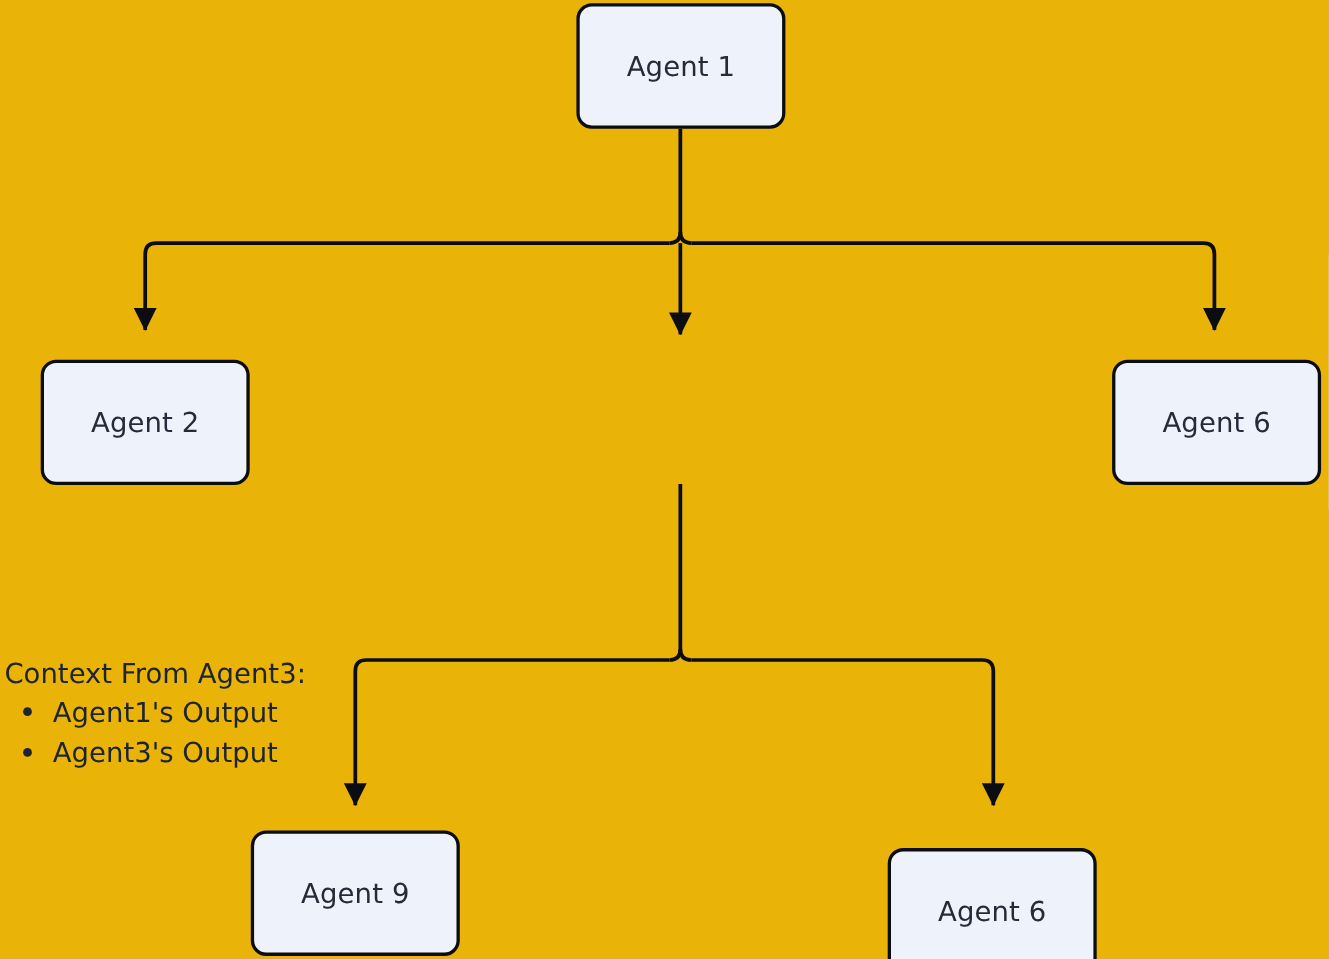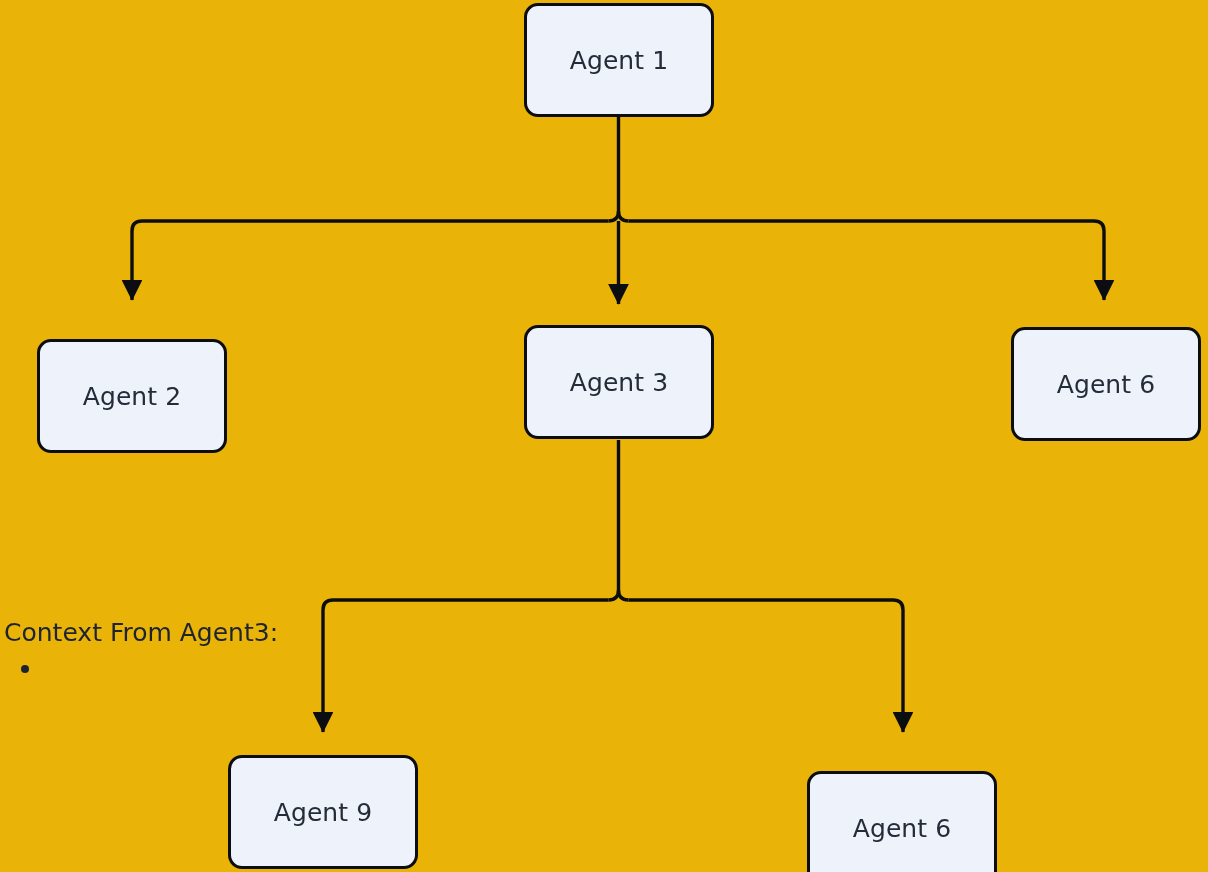--- a/index.html
+++ b/index.html
@@ -43,21 +43,20 @@
   }
   #annotation {
     position: absolute;
     left: 4px;
     top: 600px;
     color: #1d2430;
     font-size: 25px;
     font-family: "DejaVu Sans", "Liberation Sans", sans-serif;
     line-height: 1;
     white-space: nowrap;
-    margin-top: 20px;
   }
   #annotation .ann-title {
     display: block;
     margin: 0 0 10px 0;
   }
   #annotation ul.ann-list {
     list-style: none;
     margin: 0;
     padding: 0;
   }
@@ -105,42 +104,44 @@
 
     <path d="M 608.5 600 L 333 600 Q 323 600 323 610 L 323 732" fill="none" stroke="#0b0d10" stroke-width="3.4" stroke-linecap="butt" marker-end="url(#arrowhead)"></path>
 
     <path d="M 628.5 600 L 893 600 Q 903 600 903 610 L 903 732" fill="none" stroke="#0b0d10" stroke-width="3.4" stroke-linecap="butt" marker-end="url(#arrowhead)"></path>
   </svg>
 
   <div class="node" style="left:524px; top:3px; width:190px; height:114px;">
     <span>Agent 1</span>
   </div>
 
-  <div class="node" style="left:37px; top:339px; width:190px; height:114px;">
+  <div class="node" style="left:37px; top:327px; width:190px; height:114px;">
     <span>Agent 2</span>
   </div>
 
-  <div class="node" style="left:524px; top:325px; width:190px; height:114px;">
-    <span>Agent 3</span>
-  </div>
 
   <div class="node" style="left:1011px; top:327px; width:190px; height:114px;">
     <span>Agent 6</span>
   </div>
 
   <div class="node" style="left:228px; top:755px; width:190px; height:114px;">
     <span>Agent 9</span>
   </div>
 
   <div class="node" style="left:807px; top:771px; width:190px; height:114px;">
     <span>Agent 6</span>
   </div>
 
   <div id="annotation">
     <span class="ann-title">Context From Agent3:</span>
     <ul class="ann-list">
       <li>
         <span class="bullet-dot"></span>
+        <span>Agent1's Output</span>
+      </li>
+      <li>
+        <span class="bullet-dot"></span>
+        <span>Agent3's Output</span>
       </li>
     </ul>
   </div>
 
 </div>
 
 </body></html>

